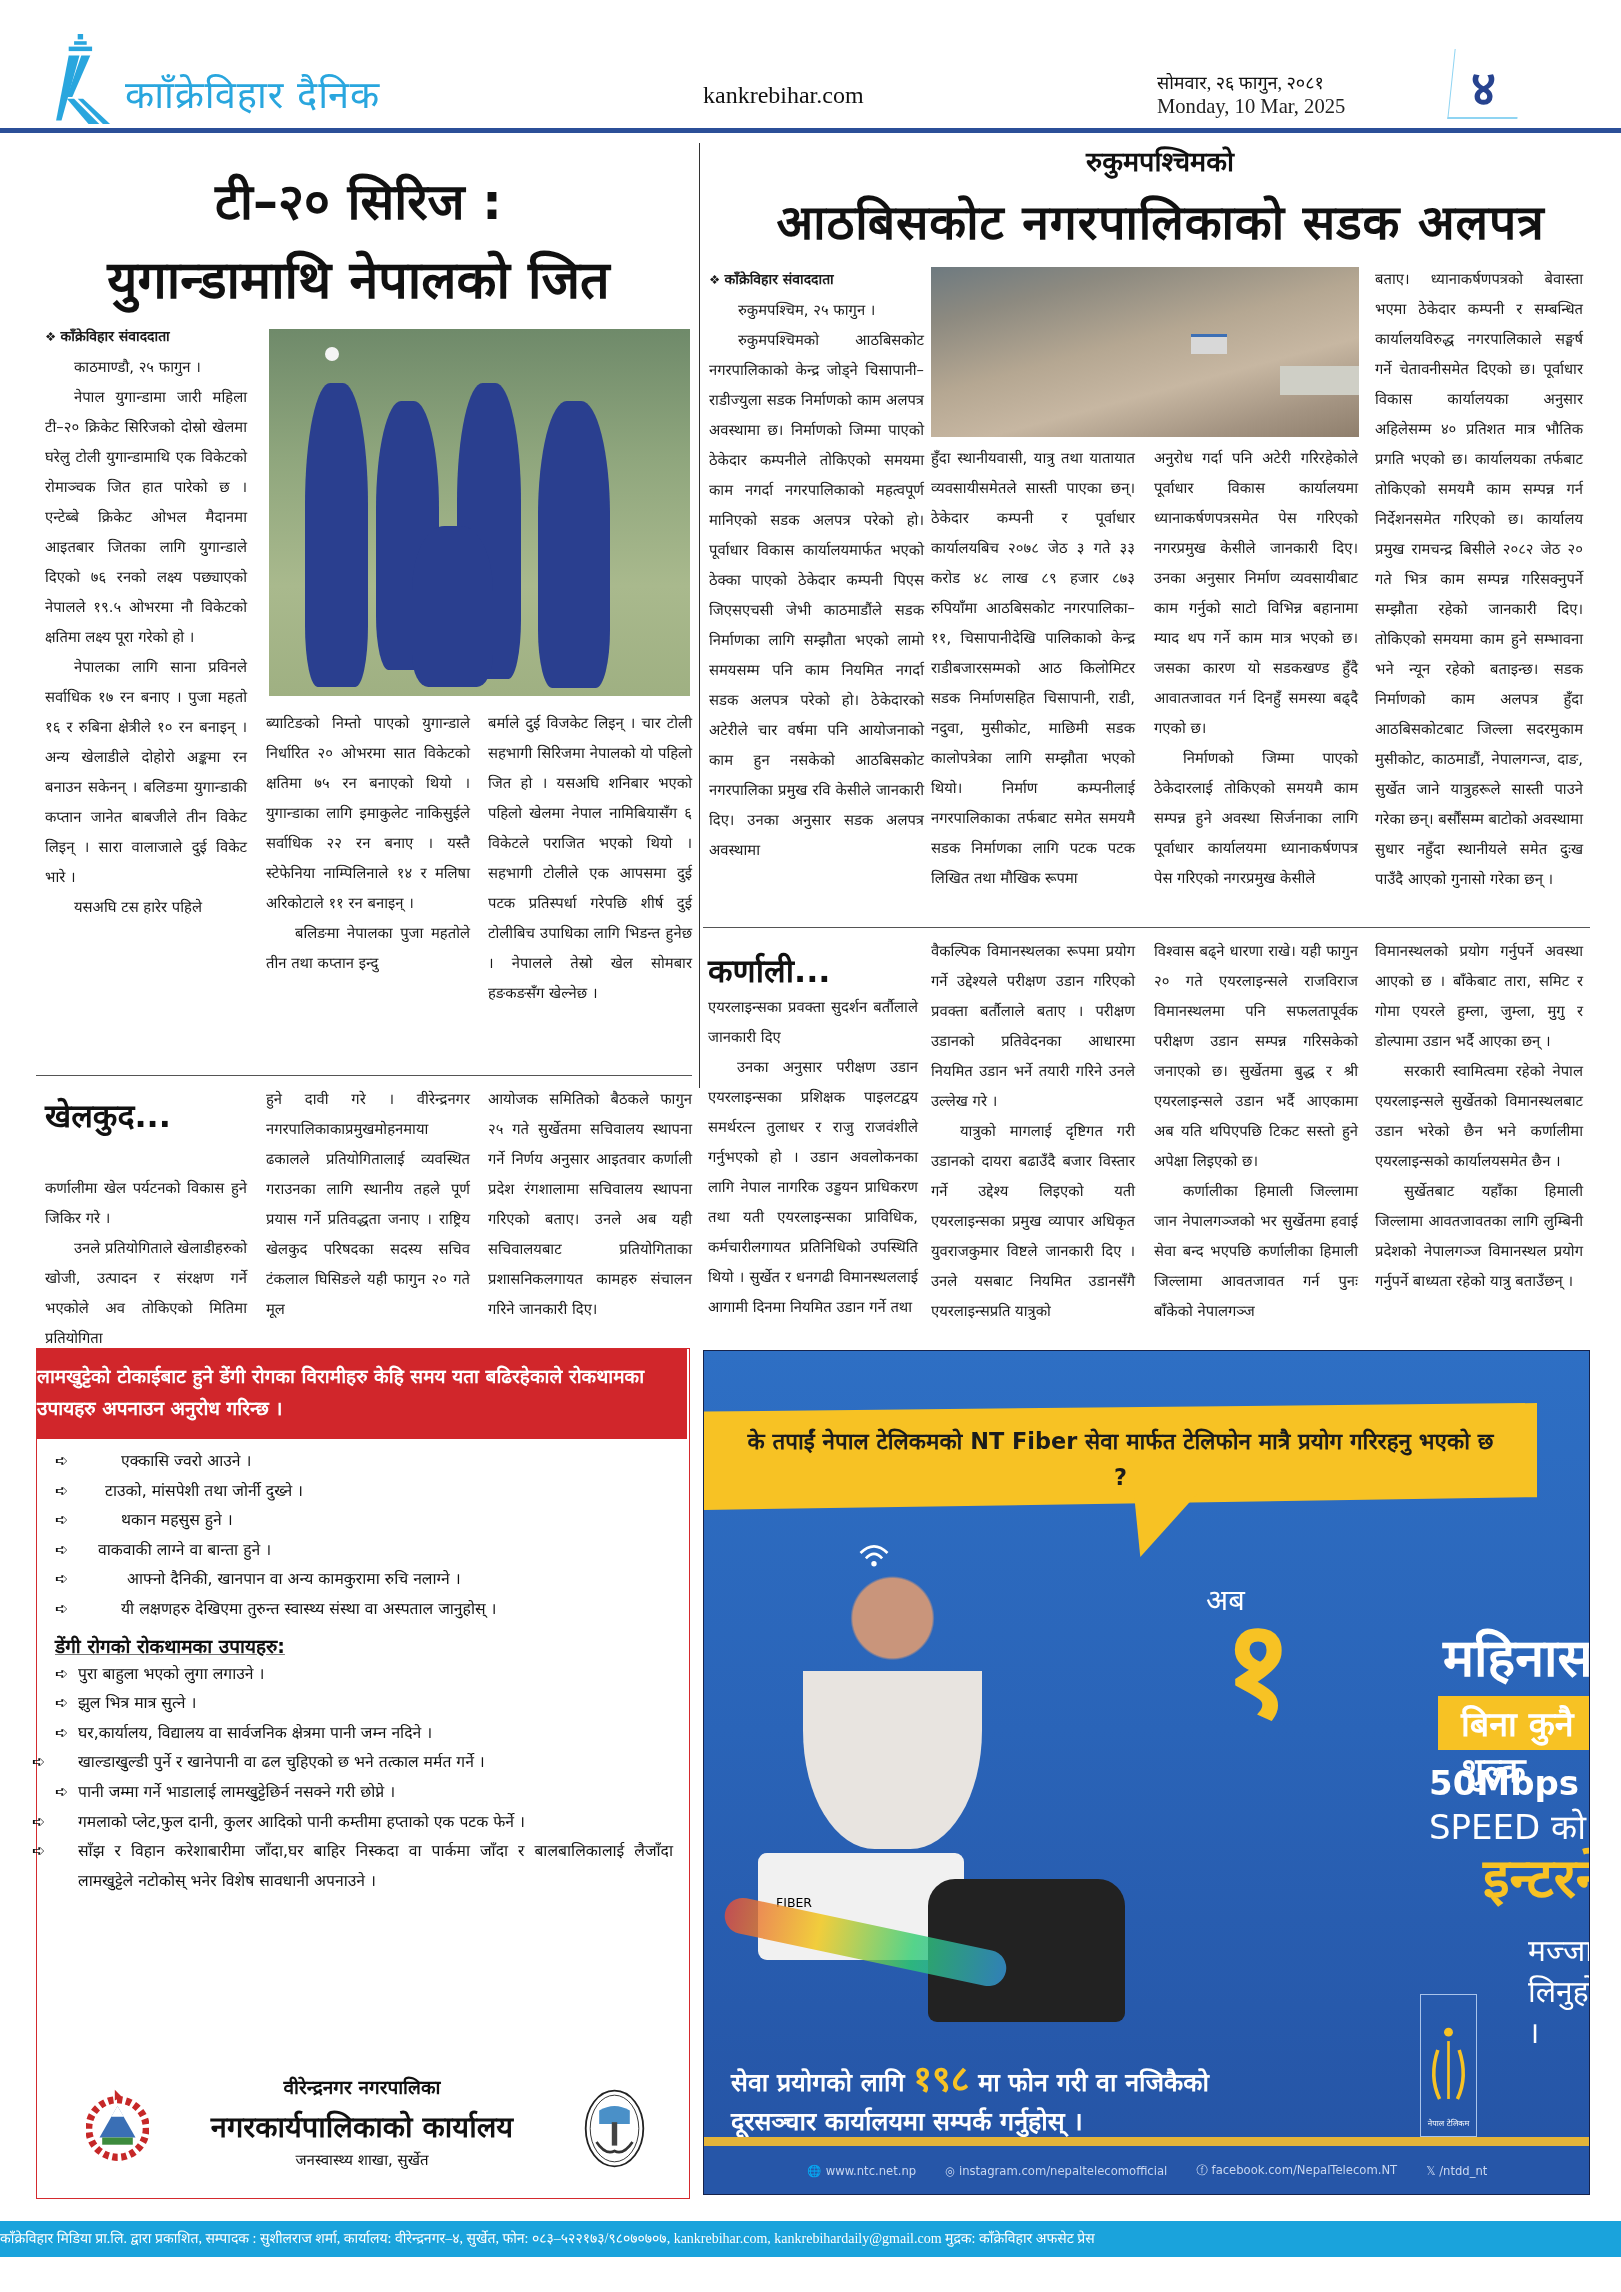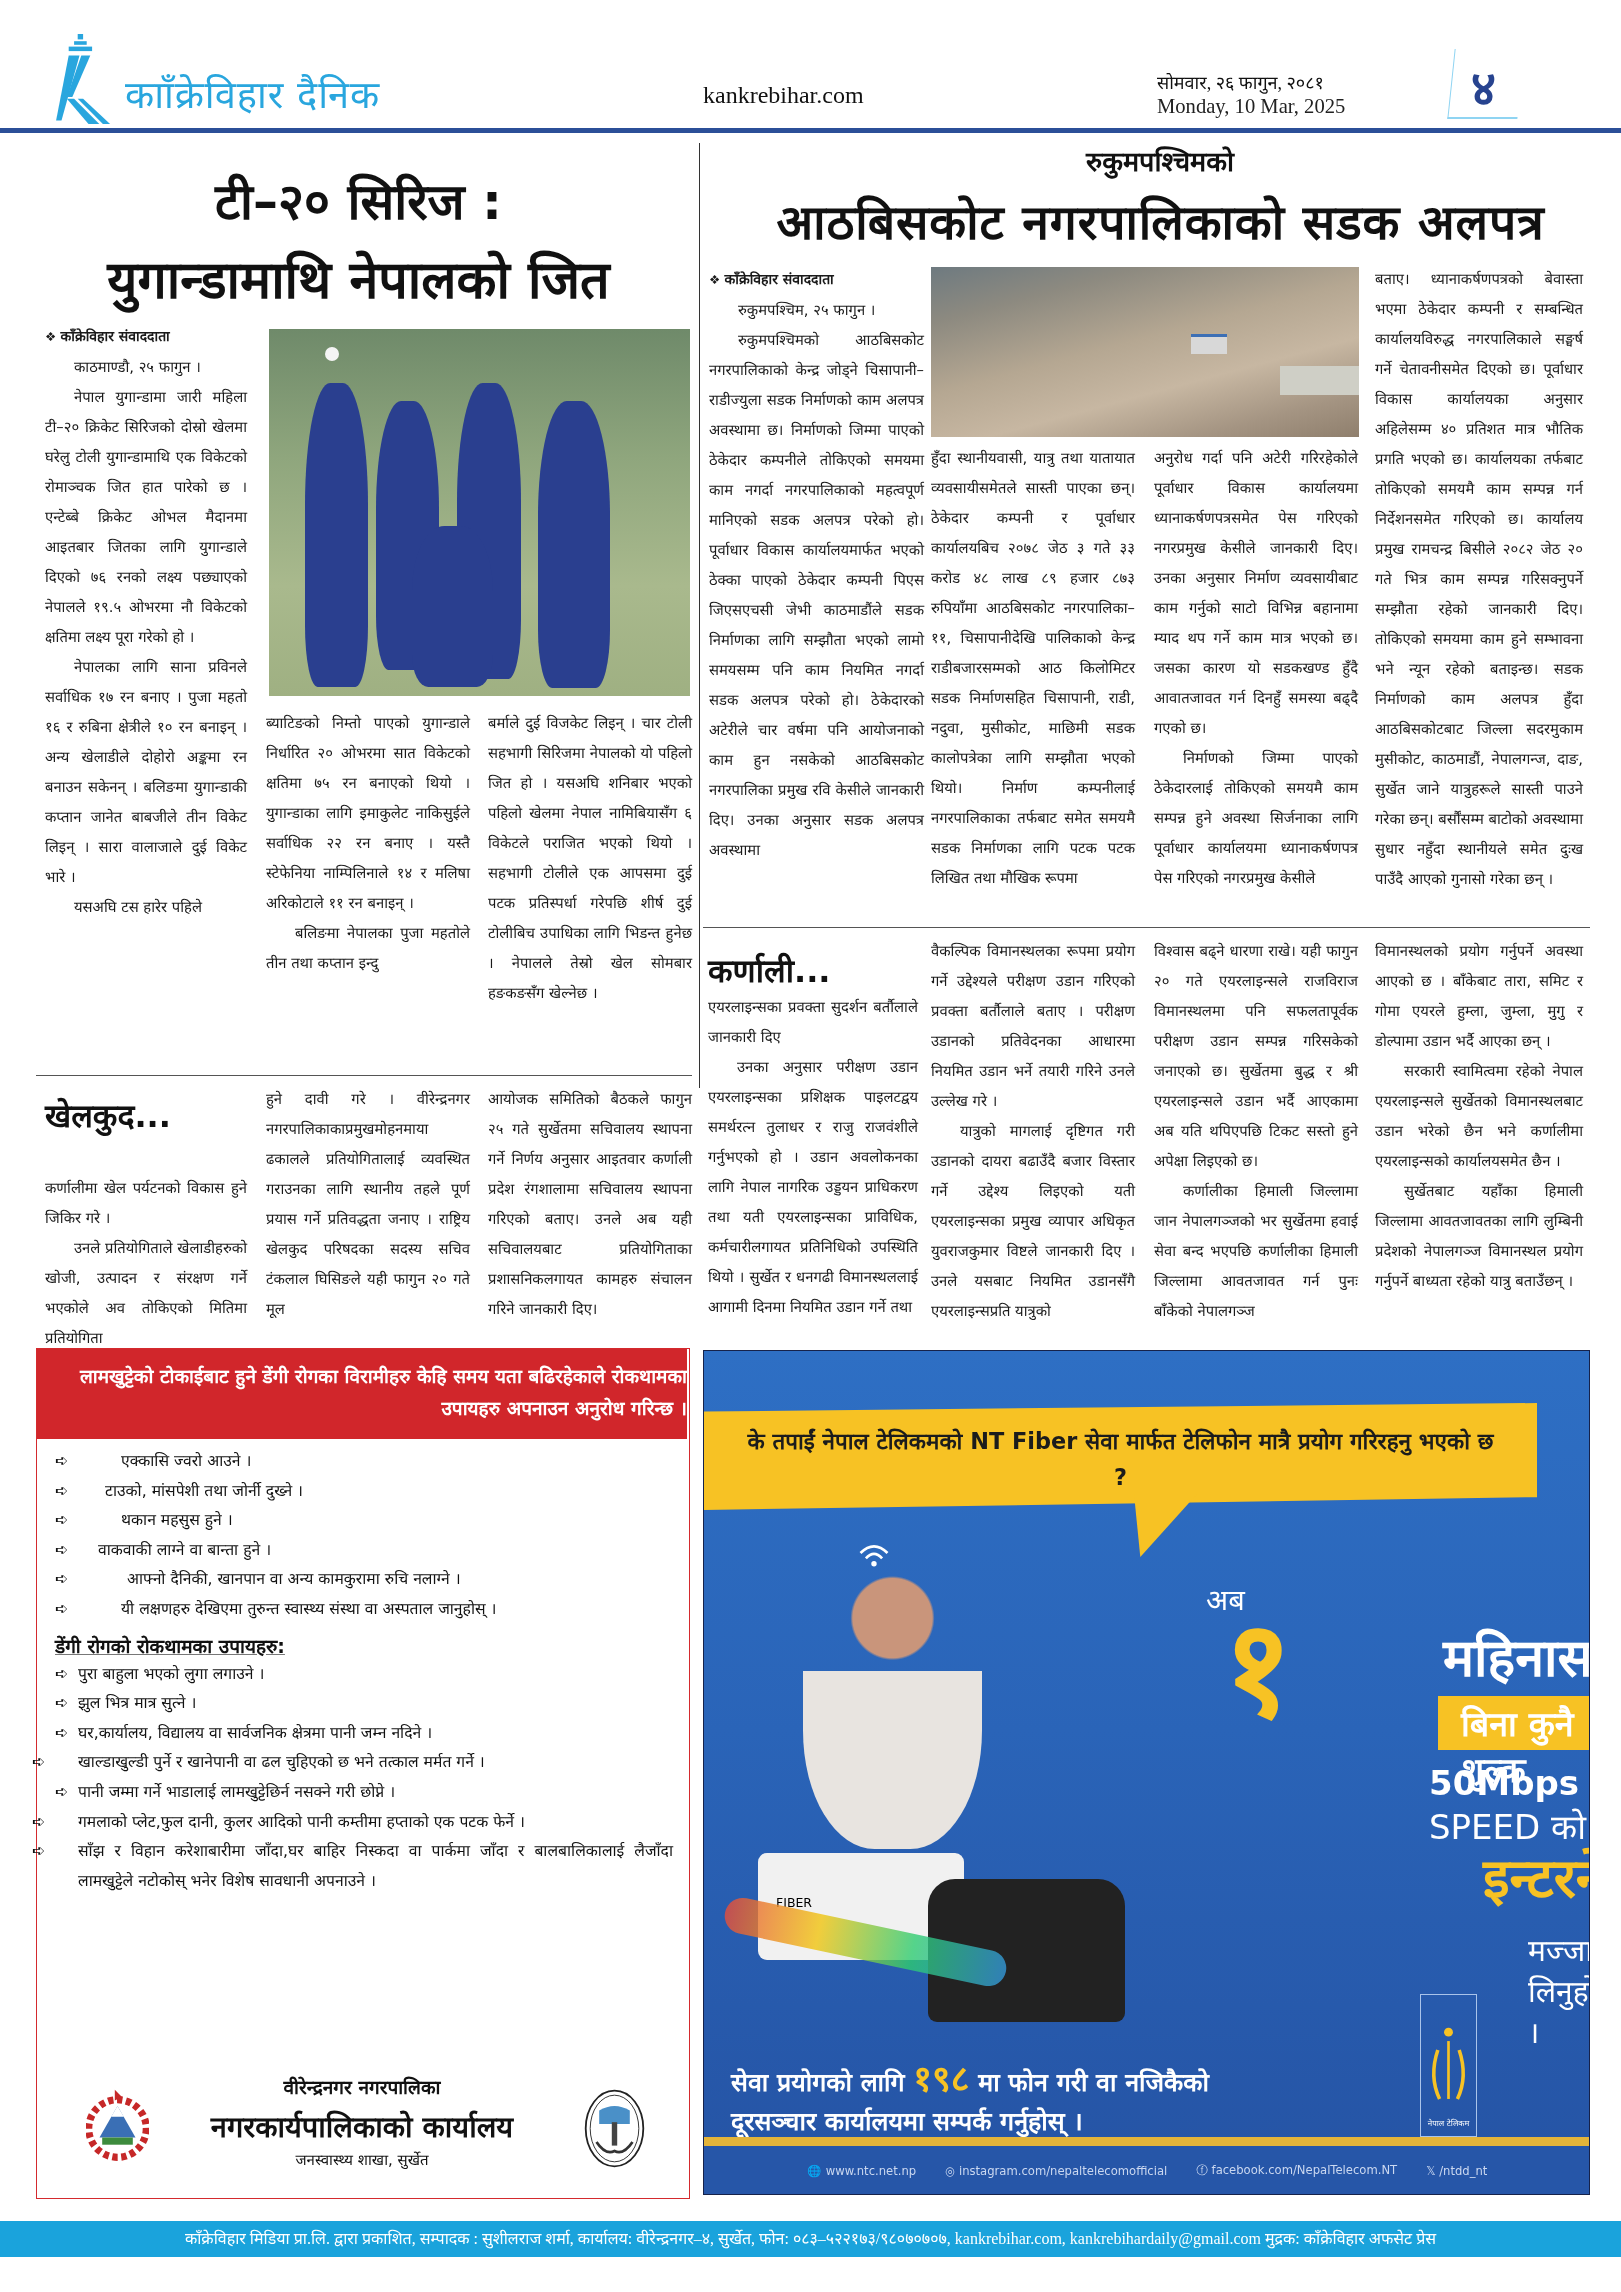--- a/index.html
+++ b/index.html
@@ -28,21 +28,21 @@
 .ind{text-indent:29px}
 .vr{width:0.9px;background:#333}
 .photo{overflow:hidden}
 
 #photo-cricket{left:269px;top:329px;width:421px;height:367px;background:linear-gradient(180deg,#6f8a6a 0%,#8fa67d 35%,#a9b98d 70%,#9fb082 100%)}
 .player{position:absolute;border-radius:40% 40% 20% 20%;background:#2a3f8f}
 
 .sec-title{font-weight:bold;font-family:"DejaVu Sans",sans-serif}
 
 #dengue{left:36px;top:1348px;width:654px;height:851px;border:1.8px solid #d42a2e}
-#dengue-banner{left:0;top:0;width:650px;height:90px;background:#d1262b;color:#fff;text-align:right;font-weight:bold;font-size:19px;line-height:32px;padding-top:10.7px}
+#dengue-banner{left:0;top:0;width:650px;height:90px;background:#d1262b;color:#fff;text-align:left;font-weight:bold;font-size:19px;line-height:32px;padding-top:10.7px}
 .d-h{font-weight:bold;font-size:19px;text-decoration:underline;text-decoration-color:#777}
 .d-li{font-size:15.7px;line-height:29.6px}
 .arrow{display:inline-block;width:23px;font-size:16px}
 
 #ad{left:703px;top:1350px;width:887px;height:845px;background:linear-gradient(180deg,#2e6fc4 0%,#2a64b8 45%,#2553a4 100%);border:1.8px solid #16224a;overflow:hidden}
 #ad-bubble{left:0;top:52px;width:833px;height:107px;background:#f7c224;clip-path:polygon(0 8%,100% 0,100% 88%,0 100%)}
 #ad-bubble-tail{left:430px;top:143px;width:63px;height:63px;background:#f7c224;clip-path:polygon(0 0,100% 0,10% 100%)}
 #ad-q{left:36px;top:72px;width:761px;text-align:center;font-size:22.4px;font-weight:bold;color:#1c1c1c;line-height:36px}
 #ad-ab{left:502px;top:228px;font-size:29px;color:#fff}
 #ad-one{left:519px;top:251px;font-size:134px;font-weight:bold;color:#f7c224;line-height:1}
@@ -57,21 +57,21 @@
 #ad-cta .num{color:#f7c224;font-size:36px}
 #ad-nt-box{left:716px;top:643px;width:57px;height:143px;border:0.9px solid #aac4ea}
 #ad-nt{left:716px;top:645px;width:57px;height:140px}
 #ad-stripe{left:0;top:786px;width:887px;height:9px;background:#e3b43a}
 #ad-footer{left:0;top:795px;width:887px;height:49px;background:#2656a8;color:#cbd8f0;font-size:11.6px;display:flex;justify-content:center;align-items:center;gap:29px}
 
 #ad-woman{left:99px;top:202px;width:179px;height:296px;background:radial-gradient(circle at 50% 22%,#c9957b 0 16%,transparent 17%),linear-gradient(180deg,transparent 40%,#e8e4e0 40%);border-radius:40%}
 #ad-router{left:54px;top:502px;width:206px;height:107px;background:#f1f1f1;border-radius:9px}
 #ad-phone{left:224px;top:528px;width:197px;height:143px;background:#222;border-radius:27px 27px 9px 9px}
 
-#footer{left:0;top:2221px;width:1621px;height:36px;background:#1aa3dc;color:#fff;font-size:16px;text-align:center;line-height:36px;font-family:"Liberation Serif",serif}
+#footer{left:0;top:2221px;width:1621px;height:36px;background:#1aa3dc;color:#fff;font-size:14px;text-align:left;line-height:36px;font-family:"Liberation Serif",serif}
 </style>
 </head>
 <body>
 
 <div class="abs" id="masthead">
   <svg class="abs" id="logo-mark" viewBox="0 0 62 100">
     <rect x="24" y="0" width="6" height="6" fill="#29a6de"></rect>
     <rect x="20" y="8" width="14" height="4" fill="#29a6de"></rect>
     <rect x="14" y="14" width="26" height="5" fill="#29a6de"></rect>
     <polygon points="14,24 26,24 6,96 0,96" fill="#29a6de"></polygon>

